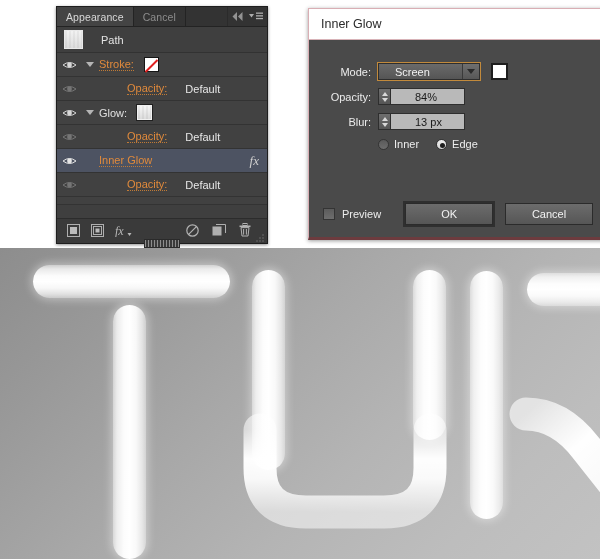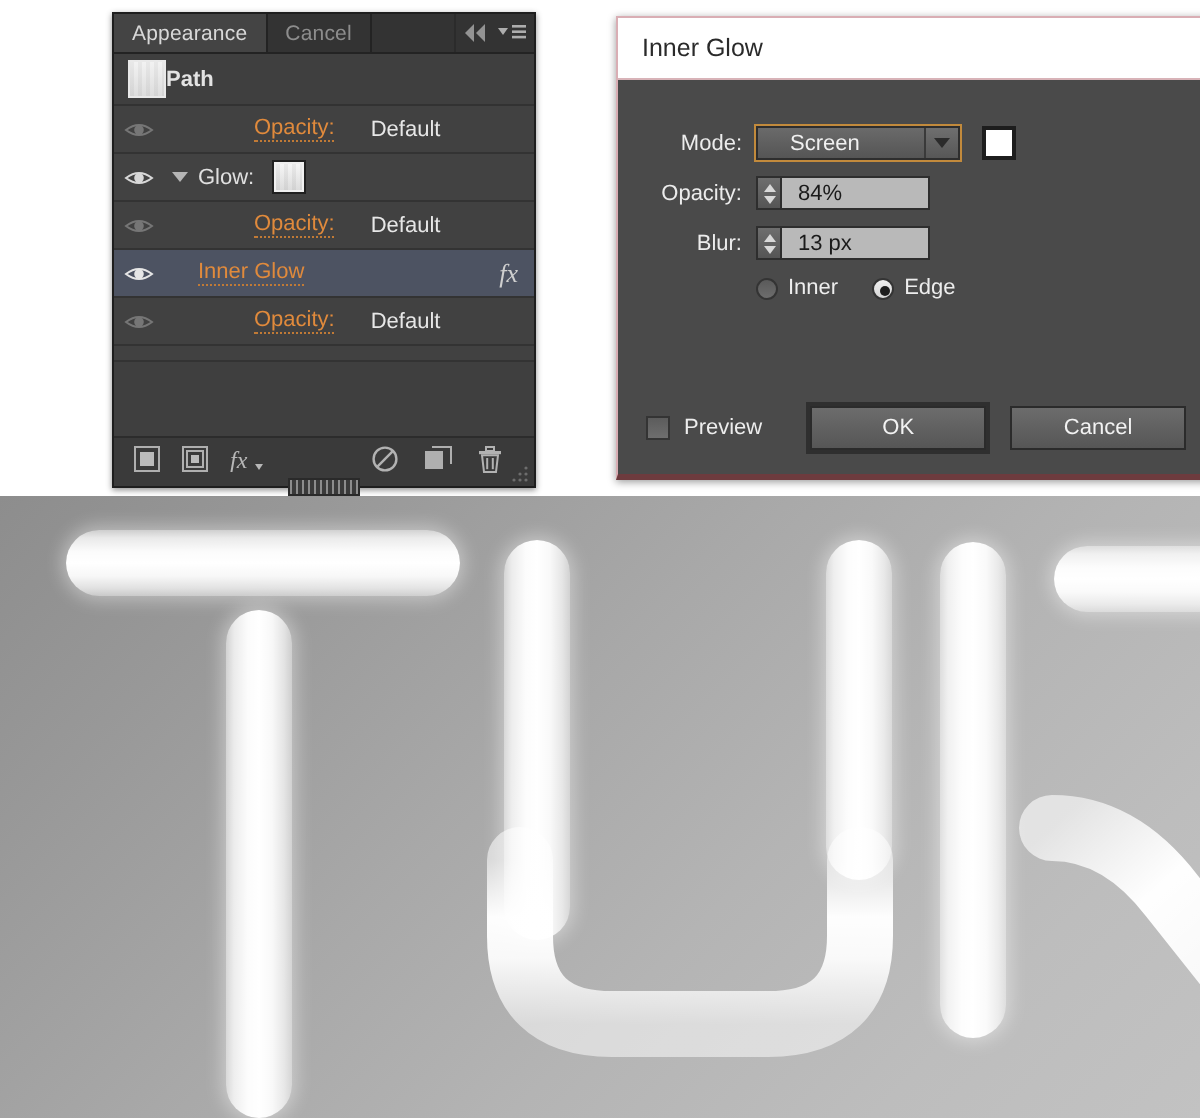--- a/index.html
+++ b/index.html
@@ -77,21 +77,21 @@
     height:25px;display:flex;align-items:center;
     background:#3f3f3f;border-bottom:1px solid #323232;
   }
   .thumb{
     width:19px;height:19px;margin-left:7px;border:1px solid #e9e9e9;
     background:
       repeating-linear-gradient(to right, rgba(0,0,0,0.045) 0 2px, rgba(0,0,0,0) 2px 4px),
       linear-gradient(to bottom,#f2f2f2,#dddddd);
     box-sizing:border-box;
   }
-  .row-head .title{font-weight:bold;color:#e3e3e3;font-size:11px;}
+  .row-head .title{margin-left:18px;font-weight:normal;color:#e3e3e3;font-size:11px;}
 
   .arow{
     height:23px;display:flex;align-items:center;position:relative;
     border-bottom:1px solid #333333;background:#424242;
   }
   .arow.sub{background:#414141;}
   .arow.selected{background:#4d5362;}
   .eye-cell{width:24px;display:flex;align-items:center;justify-content:center;}
   .disc-cell{width:18px;display:flex;align-items:center;justify-content:center;}
   .tri{
@@ -185,21 +185,21 @@
     width:12px;height:17px;box-sizing:border-box;
     background:linear-gradient(to bottom,#6e6e6e,#555555);
     border:1px solid #2e2e2e;border-right:none;
     display:flex;flex-direction:column;align-items:center;justify-content:center;gap:2px;
   }
   .sp-up{width:0;height:0;border-left:3px solid transparent;border-right:3px solid transparent;border-bottom:4px solid #d8d8d8;}
   .sp-dn{width:0;height:0;border-left:3px solid transparent;border-right:3px solid transparent;border-top:4px solid #d8d8d8;}
   .numfield{
     width:75px;height:17px;box-sizing:border-box;background:#b9b9b9;
     border:1px solid #2e2e2e;color:#1a1a1a;font-size:11px;
-    display:flex;align-items:center;padding-left:8px;
+    display:flex;align-items:center;padding-left:24px;
   }
   .radios{display:flex;align-items:center;margin-left:69px;gap:17px;margin-top:3px;margin-bottom:14px;}
   .radio{display:flex;align-items:center;gap:5px;color:#ededed;font-size:11px;}
   .rdot{
     width:11px;height:11px;border-radius:50%;
     background:linear-gradient(to bottom,#5a5a5a,#6d6d6d);
     border:1px solid #343434;box-sizing:border-box;position:relative;
   }
   .rdot.on{background:linear-gradient(to bottom,#efefef,#d6d6d6);}
   .rdot.on:after{
@@ -294,20 +294,33 @@
       </div>
     </div>
 
     <div class="panel-body">
 
       <div class="row-head">
         <div class="thumb"></div>
         <div class="title">Path</div>
       </div>
 
+      <div class="arow">
+        <div class="eye-cell">
+          <svg width="15" height="10" viewBox="0 0 15 10">
+            <path d="M1,5 Q7.5,0 14,5 Q7.5,10 1,5 Z" fill="none" stroke="#d8d8d8" stroke-width="1"></path>
+            <circle cx="7.5" cy="5" r="2.4" fill="#d8d8d8"></circle>
+          </svg>
+        </div>
+        <div class="disc-cell">
+          <span class="tri"></span>
+        </div>
+        <span class="label-link">Stroke:</span>
+        <span class="swatch-none"></span>
+      </div>
 
       <div class="arow sub">
         <div class="eye-cell">
           <svg width="15" height="10" viewBox="0 0 15 10" opacity="0.35">
             <path d="M1,5 Q7.5,0 14,5 Q7.5,10 1,5 Z" fill="none" stroke="#d8d8d8" stroke-width="1"></path>
             <circle cx="7.5" cy="5" r="2.4" fill="#d8d8d8"></circle>
           </svg>
         </div>
         <span class="label-link indent">Opacity:</span>
         <span class="label-white">Default</span>

